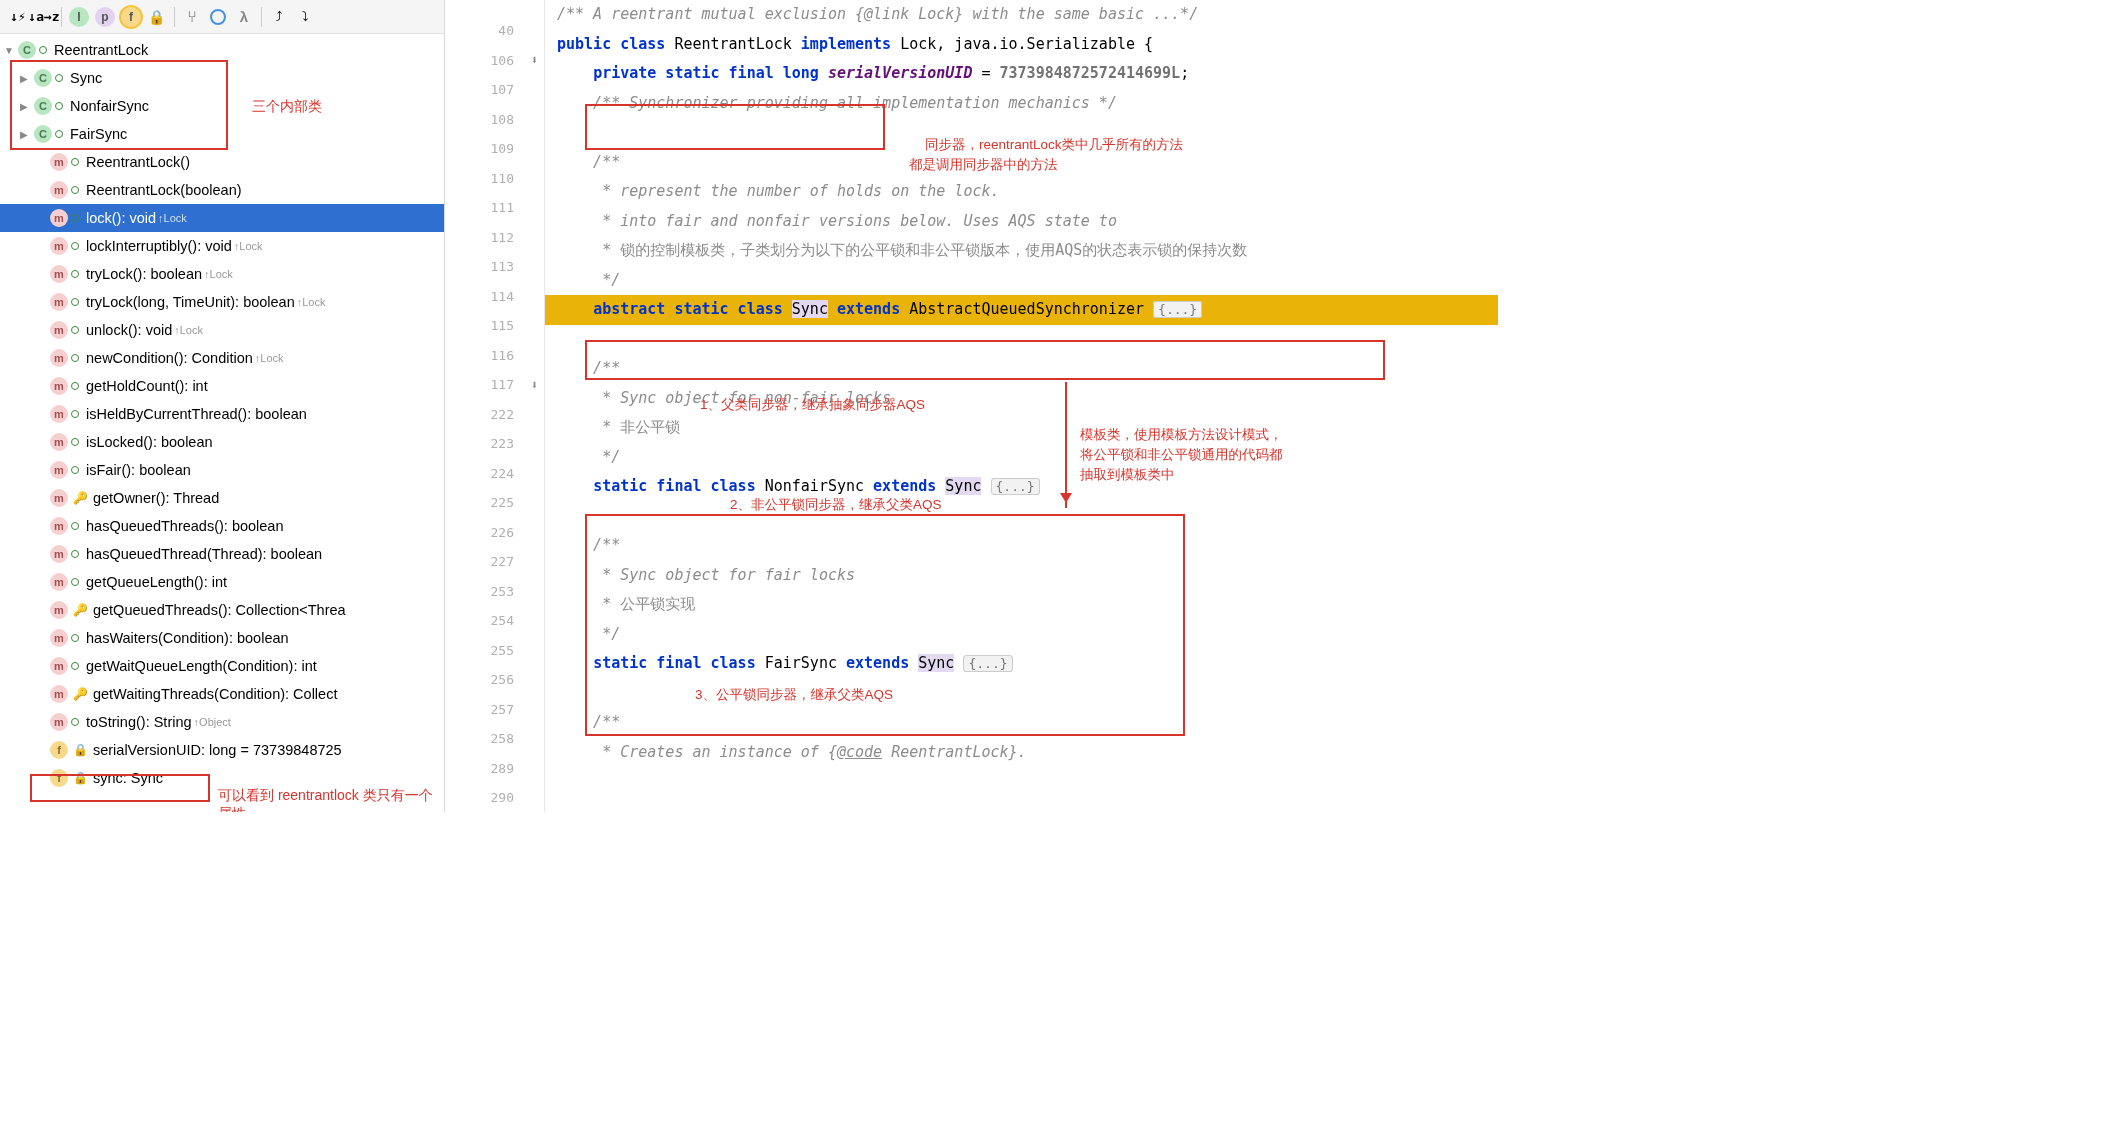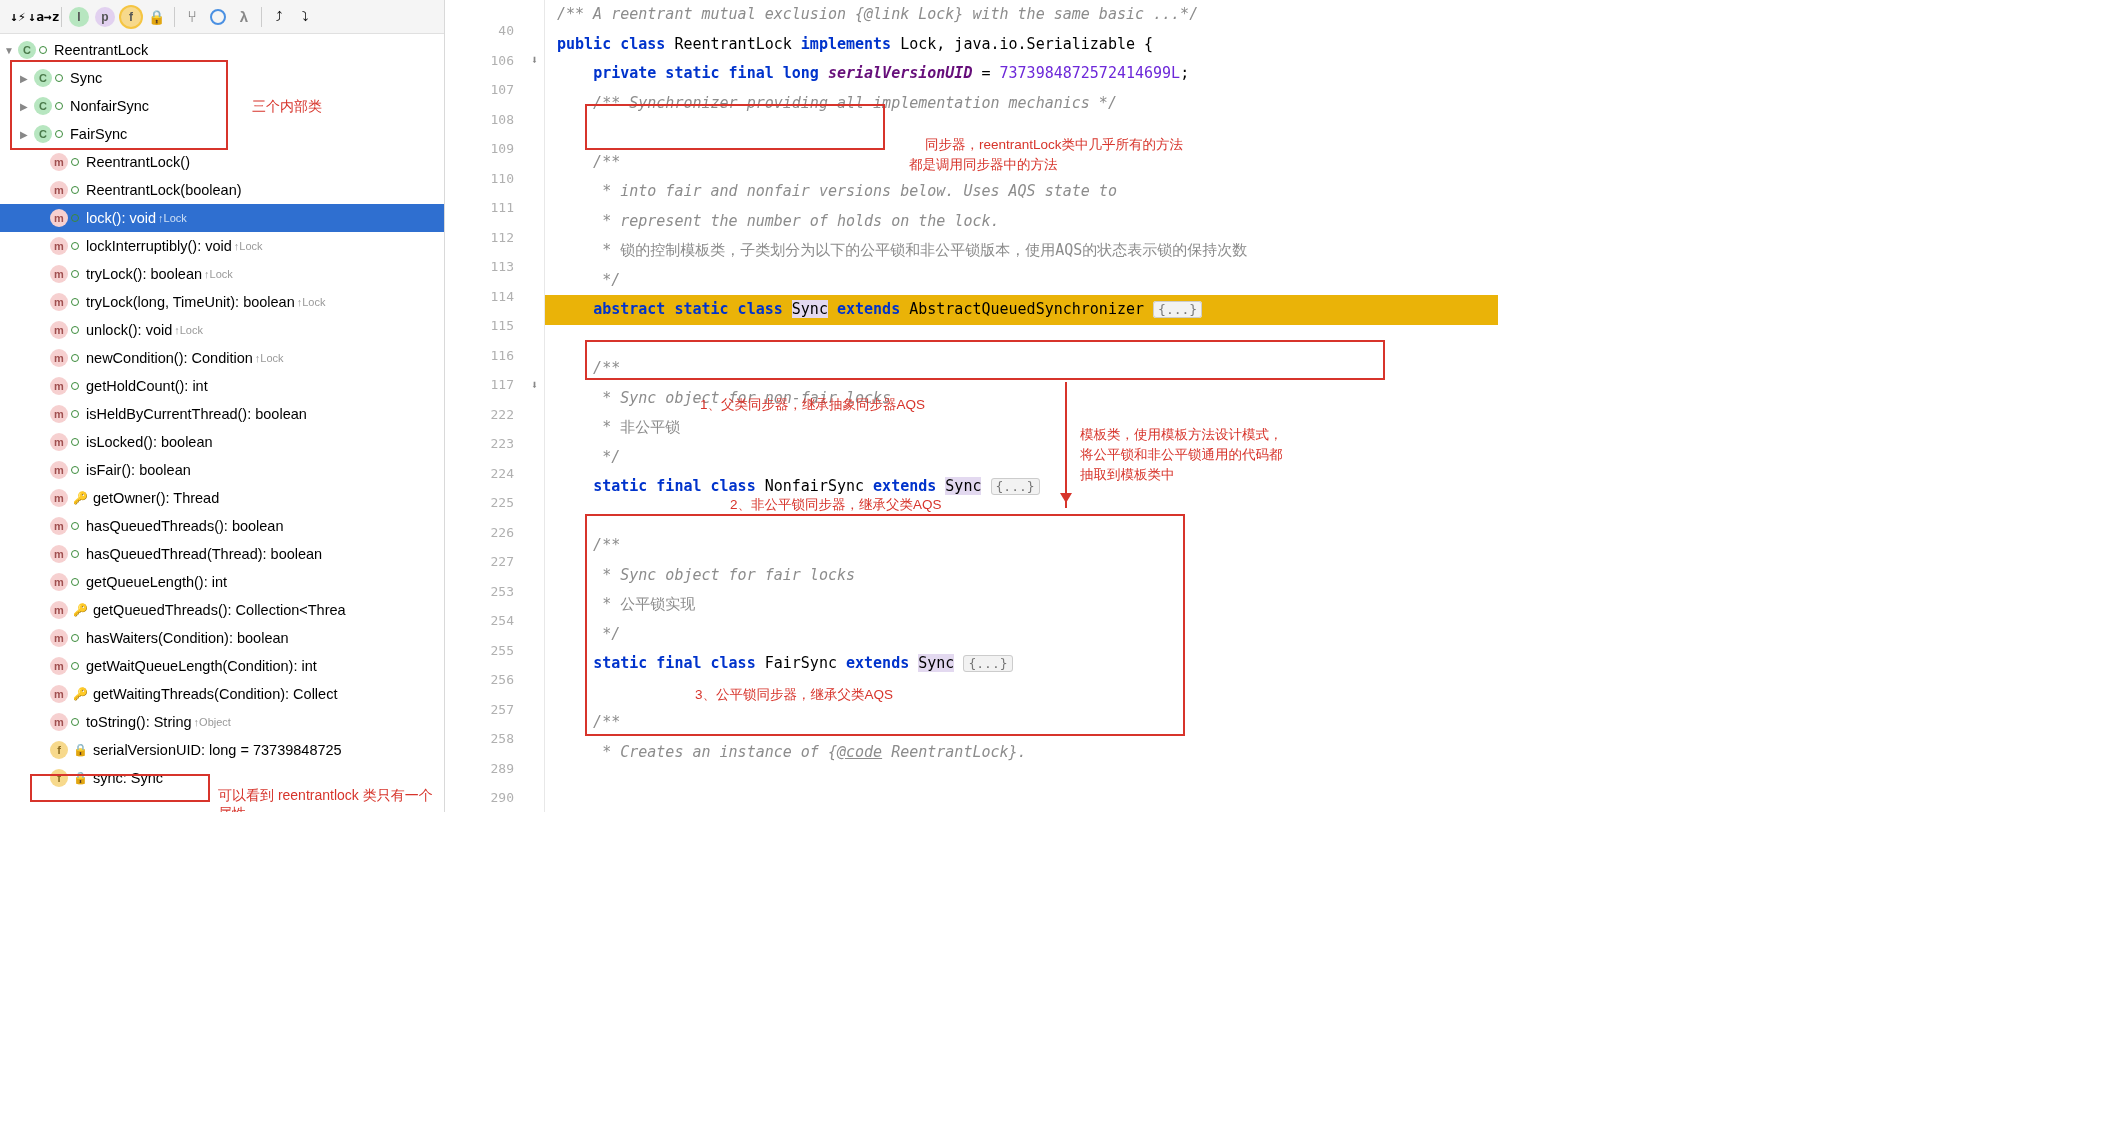--- a/index.html
+++ b/index.html
@@ -42,21 +42,21 @@
 .redbox { position: absolute; border: 2px solid #d7342b; pointer-events: none; }
 
 .gutter { width: 100px; border-right: 1px solid #e8e8e8; background: #fff; padding-top: 16px; color: #b0b0b0; font-family: "Menlo","Consolas",monospace; font-size: 13px; }
 .gline { height: 29.5px; display: flex; align-items: center; justify-content: flex-end; padding-right: 30px; position: relative; }
 .gut-icon { position: absolute; right: 6px; font-size: 12px; color: #888; }
 
 .editor { flex: 1; position: relative; font-family: "Menlo","Consolas",monospace; font-size: 15px; line-height: 29.5px; overflow: hidden; }
 .eline { height: 29.5px; white-space: pre; padding-left: 12px; position: relative; }
 .hl-line { background: #eab308; }
 .kw { color: #0033cc; font-weight: bold; }
-.num { color: #6d28d9; }
+.num { color: #737373; font-weight: bold; }
 .cm { color: #8c8c8c; font-style: italic; }
 .syn-hl { background: #e3d9f0; }
 .fold { color: #777; background: #f2f2f2; border: 1px solid #ccc; padding: 0 4px; border-radius: 3px; font-size: 13px; font-style: normal; }
 .underline { text-decoration: underline; }
 .annot-abs { position: absolute; color: #d7342b; font-size: 13.5px; font-family: -apple-system, sans-serif; }
 .redbox-ed { position: absolute; border: 2px solid #d7342b; pointer-events: none; }
 .arrow-down { position: absolute; width: 2px; background: #d7342b; }
 .arrow-down::after { content: ""; position: absolute; bottom: -1px; left: -5px; border: 6px solid transparent; border-top: 10px solid #d7342b; }
 </style>
 </head>
@@ -279,22 +279,22 @@
       <div class="gline">291</div>
     </div>
 
   <div class="editor" id="editor">
     <div class="eline"><span class="cm">/** A reentrant mutual exclusion {@link Lock} with the same basic ...*/</span></div>
     <div class="eline"><span class="kw">public class</span><span> ReentrantLock </span><span class="kw">implements</span><span> Lock, java.io.Serializable {</span></div>
     <div class="eline"><span>    </span><span class="kw">private static final long</span><span class="cm" style="font-style:italic;color:#660e7a;font-weight:bold"> serialVersionUID</span><span> = </span><span class="num">7373984872572414699L</span><span>;</span></div>
     <div class="eline"><span class="cm">    /** Synchronizer providing all implementation mechanics */</span></div>
     <div class="eline"></div>
     <div class="eline"><span class="cm">    /**</span></div>
+    <div class="eline"><span class="cm">     * represent the number of holds on the lock.</span></div>
     <div class="eline"><span class="cm">     * into fair and nonfair versions below. Uses AQS state to</span></div>
-    <div class="eline"><span class="cm">     * represent the number of holds on the lock.</span></div>
     <div class="eline"><span class="cm" style="font-style:normal">     * 锁的控制模板类，子类划分为以下的公平锁和非公平锁版本，使用AQS的状态表示锁的保持次数</span></div>
     <div class="eline"><span class="cm">     */</span></div>
     <div class="eline hl-line"><span>    </span><span class="kw">abstract static class</span><span> </span><span class="syn-hl">Sync</span><span> </span><span class="kw">extends</span><span> AbstractQueuedSynchronizer </span><span class="fold">{...}</span></div>
     <div class="eline"></div>
     <div class="eline"><span class="cm">    /**</span></div>
     <div class="eline"><span class="cm">     * Sync object for non-fair locks</span></div>
     <div class="eline"><span class="cm" style="font-style:normal">     * 非公平锁</span></div>
     <div class="eline"><span class="cm">     */</span></div>
     <div class="eline"><span>    </span><span class="kw">static final class</span><span> NonfairSync </span><span class="kw">extends</span><span> </span><span class="syn-hl">Sync</span><span> </span><span class="fold">{...}</span></div>
     <div class="eline"></div>

